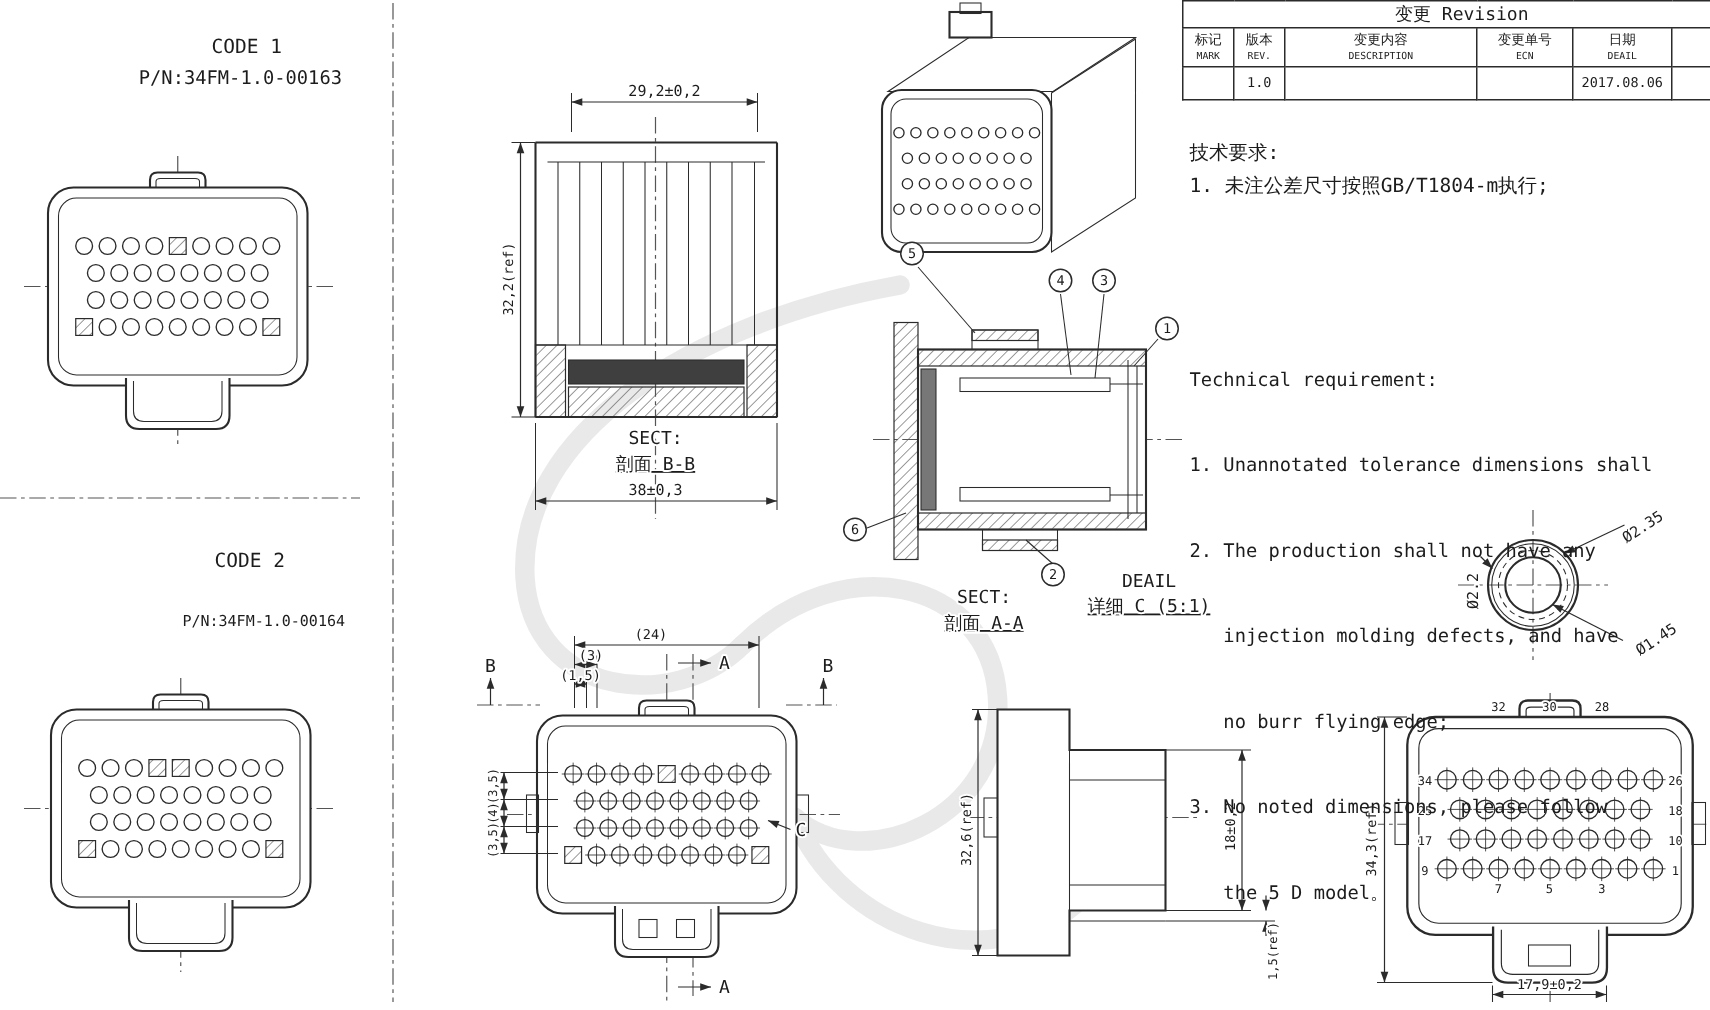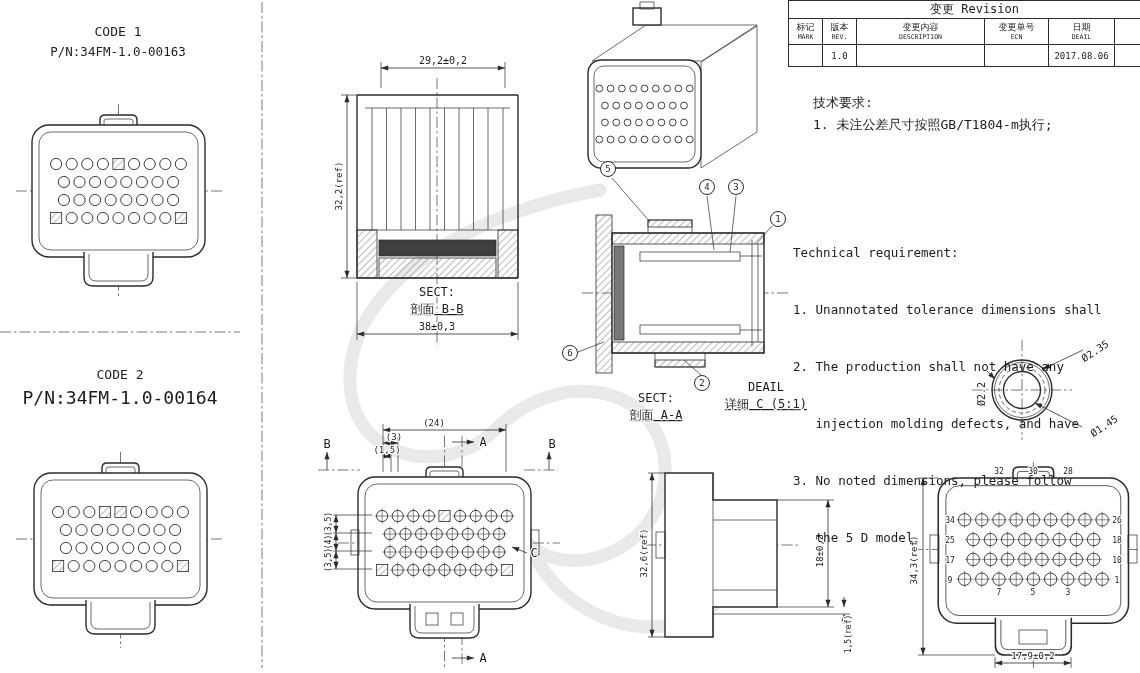--- a/index.html
+++ b/index.html
@@ -1,20 +1,20 @@
 <!DOCTYPE html>
 <html><head>
 <meta charset="utf-8">
 <style>
   *{margin:0;padding:0;box-sizing:border-box}
   html,body{background:#fff}
   #page{position:relative;width:1140px;height:673px;background:#fff;overflow:hidden;
         font-family:"DejaVu Sans Mono","Liberation Mono",monospace;color:#1c1c1c}
   .abs{position:absolute}
-  .ctr{text-align:center}
+  .ctr{text-align:right}
   
   .ol{stroke:#2b2b2b;stroke-width:1.4;fill:none}
   .olf{stroke:#2b2b2b;stroke-width:1.4;fill:#fff}
   .thin{stroke:#2b2b2b;stroke-width:0.7;fill:none}
   .dim{stroke:#2b2b2b;stroke-width:0.8;fill:none}
   .cl{stroke:#555;stroke-width:0.8;fill:none;stroke-dasharray:11 3 2.5 3}
   .hatchf{fill:url(#hatch);stroke:#2b2b2b;stroke-width:0.8}
   .callout{fill:#fff;stroke:#2b2b2b;stroke-width:1}
   text.anno{font-family:"DejaVu Sans Mono","Liberation Mono",monospace;fill:#1c1c1c;text-anchor:middle;
             paint-order:stroke;stroke:#fff;stroke-width:2.5px;stroke-linejoin:round}
@@ -932,21 +932,21 @@
         <text x="1117" y="583" class="anno" font-size="8">1</text>
         <text x="999" y="595" class="anno" font-size="8">7</text>
         <text x="1033" y="595" class="anno" font-size="8">5</text>
         <text x="1068" y="595" class="anno" font-size="8">3</text>
       </g>
   </svg>
 
   <div class="abs ctr" style="left:48px;top:24px;width:140px;font-size:13px">CODE 1</div>
   <div class="abs ctr" style="left:8px;top:44px;width:220px;font-size:12.5px">P/N:34FM-1.0-00163</div>
   <div class="abs ctr" style="left:50px;top:367px;width:140px;font-size:13px">CODE 2</div>
-  <div class="abs ctr" style="left:10px;top:387px;width:220px;font-size:18px">P/N:34FM-1.0-00164</div>
+  <div class="abs ctr" style="left:10px;top:409px;width:220px;font-size:10px">P/N:34FM-1.0-00164</div>
 
   <table id="revision-table">
     <colgroup>
         <col style="width:34px">
         <col style="width:34px">
         <col style="width:128px">
         <col style="width:64px">
         <col style="width:66px">
         <col style="width:46px">
       </colgroup>
@@ -981,27 +981,28 @@
       <td></td>
       <td>1.0</td>
       <td></td>
       <td></td>
       <td>2017.08.06</td>
       <td></td>
     </tr>
   </tbody>
     </table>
 
-  <div class="abs tech" style="left:813px;top:92px">
+  <div class="abs tech" style="left:793px;top:92px">
     <div>技术要求:</div>
     <div>1. 未注公差尺寸按照GB/T1804-m执行;</div>
   </div>
 
   <div class="abs tech-en" style="left:793px;top:205px">
     <div>Technical requirement:</div>
     <div>1. Unannotated tolerance dimensions shall</div>
     <div>2. The production shall not have any</div>
     <div>   injection molding defects, and have</div>
+    <div>   no burr flying edge;</div>
     <div>3. No noted dimensions, please follow</div>
     <div>   the 5 D model。</div>
   </div>
 
 </div>
 
 </body></html>

